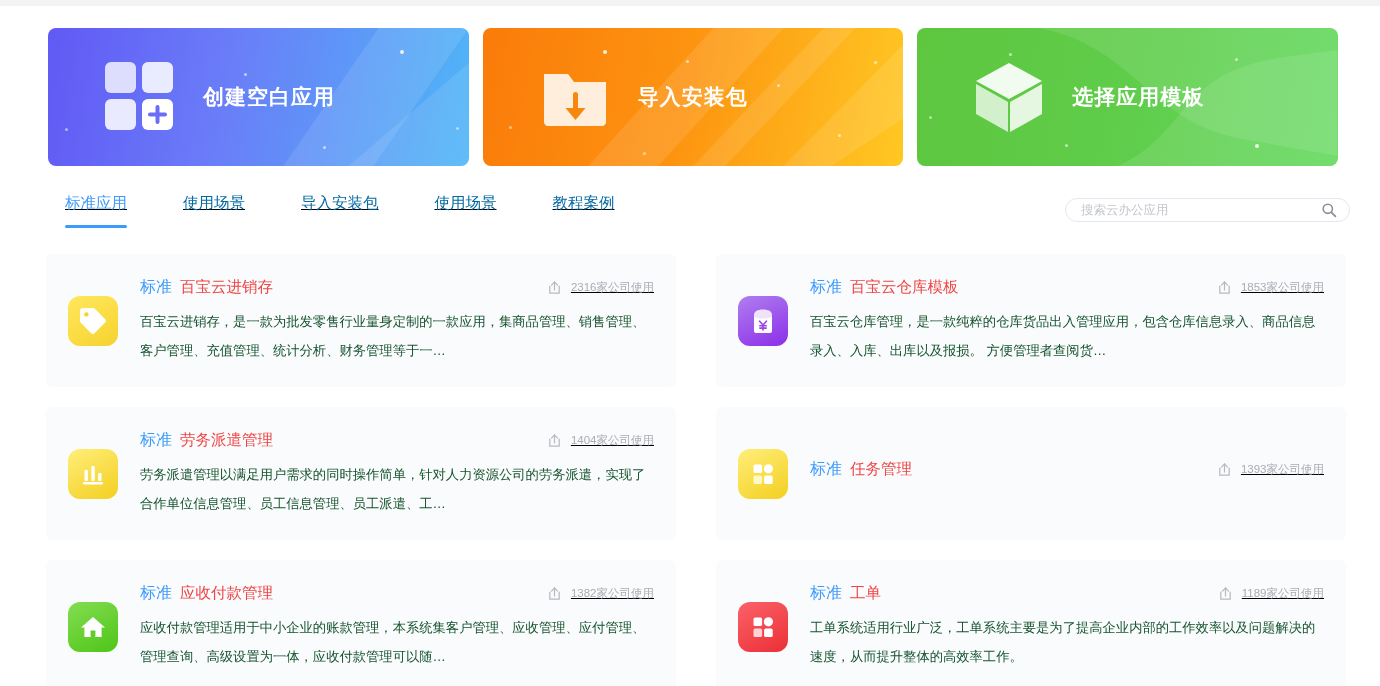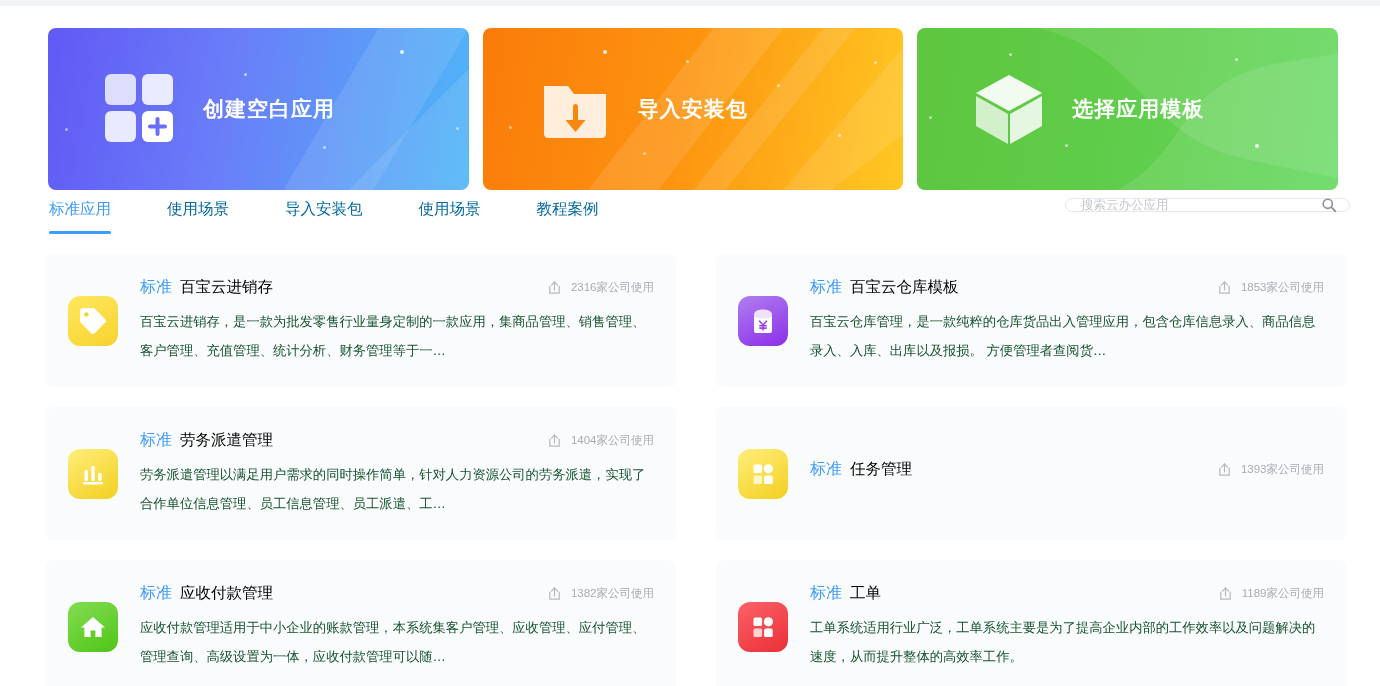--- a/index.html
+++ b/index.html
@@ -16,21 +16,21 @@
   }
   .page {
     position: absolute; top: 6px; left: 0;
     width: 1380px; height: 680px;
     background: #ffffff;
   }
 
   
   .banner-row {
     position: absolute; top: 22px; left: 48px;
-    width: 1290px; height: 162px;
+    width: 1290px; height: 138px;
     display: flex; gap: 14px;
   }
   .banner {
     position: relative;
     flex: 1 1 0;
     border-radius: 8px;
     overflow: hidden;
     display: flex; align-items: center;
     cursor: pointer;
   }
@@ -54,44 +54,44 @@
     margin-left: 26px;
     color: #ffffff;
     font-size: 21px;
     font-weight: bold;
     letter-spacing: 1px;
     white-space: nowrap;
   }
 
   
   .tabbar {
-    position: absolute; top: 185px; left: 49px;
+    position: absolute; top: 185px; left: 65px;
     width: 1290px; height: 48px;
-    display: flex; align-items: center;
+    display: flex; align-items: flex-start; text-decoration: underline;
   }
   .tab {
     position: relative;
     font-size: 15.5px;
     color: #0369a1;
     padding: 2px 0 14px 0;
     margin-right: 56px;
     cursor: pointer;
     white-space: nowrap;
   }
   .tab.active { color: #3e9bfb; }
   .tab.active::after {
     content: "";
     position: absolute; left: 0; right: 0; bottom: 0;
     height: 3px; border-radius: 2px;
     background: #3e9bfb;
   }
 
   .search-box {
     position: absolute; top: 192px; right: 30px;
-    width: 285px; height: 14px;
+    width: 285px; height: 24px;
     border: 1px solid #e4e7ed;
     border-radius: 15px;
     background: #ffffff;
     display: flex; align-items: center;
     padding: 0 12px 0 15px;
   }
   .search-input {
     flex: 1 1 auto;
     border: none; outline: none;
     background: transparent;
@@ -130,29 +130,30 @@
     margin-bottom: 9px;
   }
   .badge {
     font-size: 16px;
     color: #3e9bfb;
     margin-right: 8px;
     white-space: nowrap;
   }
   .card-title {
     font-size: 15.5px;
-    color: #000000;
+    color: #ef4444;
     white-space: nowrap;
     overflow: hidden; text-overflow: ellipsis;
   }
   .usage {
     margin-left: auto;
     display: flex; align-items: center;
     flex: 0 0 auto;
     padding-left: 14px;
+    text-decoration: underline;
   }
   .usage-icon { width: 15px; height: 15px; color: #b6babf; margin-right: 9px; }
   .usage-text { font-size: 11.5px; color: #a8acb3; white-space: nowrap; }
   .card-desc {
     font-size: 13.3px;
     color: #14532d;
     line-height: 29px;
     max-height: 58px;
     overflow: hidden;
   }

